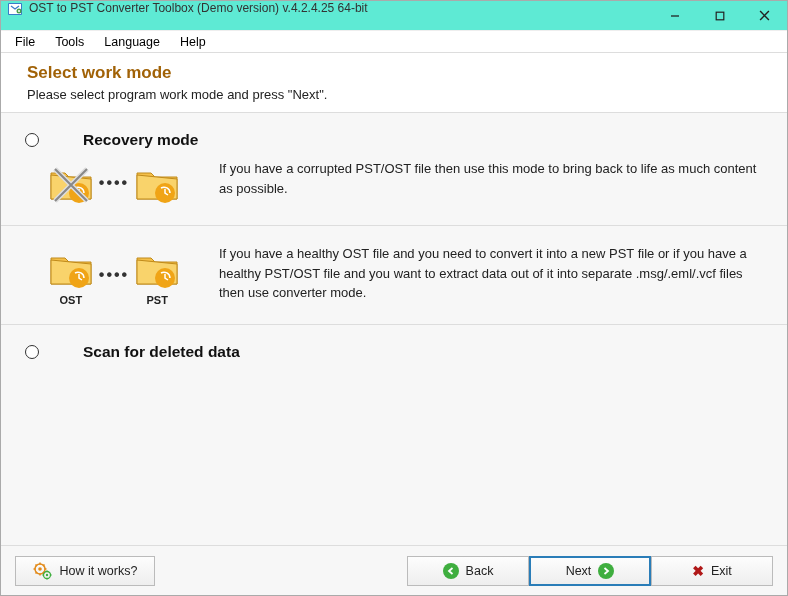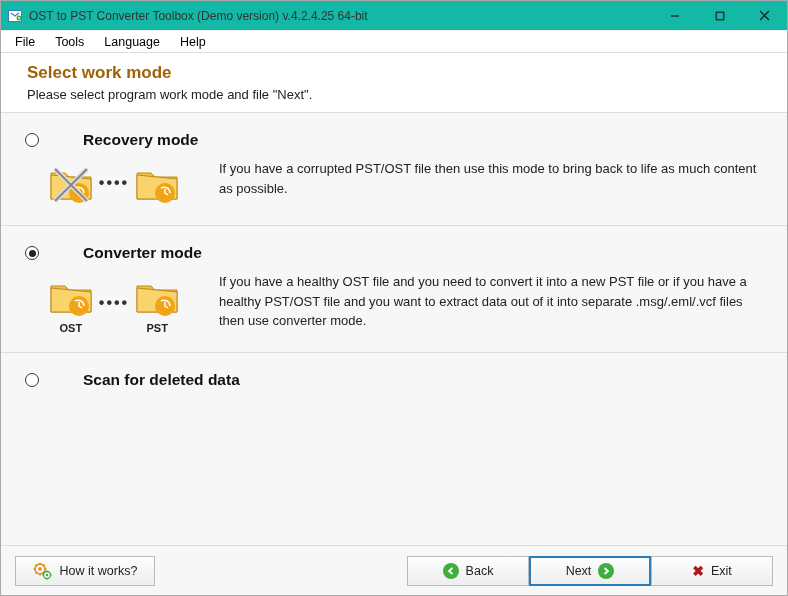--- a/index.html
+++ b/index.html
@@ -10,23 +10,23 @@
       width: 788px;
       height: 596px;
       overflow: hidden;
       display: flex;
       flex-direction: column;
       border: 1px solid #aaa;
     }
     
     .titlebar {
       height: 30px;
-      background: #14b8a6;
-      display: flex;
-      align-items: center;
+      background: #5eead4;
+      display: flex;
+      align-items: flex-start;
       padding: 0 0 0 6px;
       border-bottom: 1px solid #eee;
     }
     .titlebar .app-icon {
       width: 16px; height: 16px;
       margin-right: 6px;
     }
     .titlebar .title { font-size: 12px; color: #333; flex: 1; }
     .win-controls { display: flex; height: 100%; }
     .win-btn {
@@ -203,21 +203,21 @@
 
 <div class="menubar">
   <div class="menu-item">File</div>
   <div class="menu-item">Tools</div>
   <div class="menu-item">Language</div>
   <div class="menu-item">Help</div>
 </div>
 
 <div class="page-header">
   <h1>Select work mode</h1>
-  <p>Please select program work mode and file "Next".</p>
+  <p>Please select program work mode and press "Next".</p>
 </div>
 
 <div class="modes">
 
   <div class="mode-block">
     <div class="mode-head">
       <span class="radio"></span>
       <span class="mode-title">Recovery mode</span>
     </div>
     <div class="mode-body">
@@ -247,24 +247,20 @@
               <path d="M32 30 L32 34 L35 36" stroke="#fff" fill="none" stroke-width="1.5"></path>
             </svg>
           </span>
         </div>
       </div>
       <div class="mode-desc">If you have a corrupted PST/OST file then use this mode to bring back to life as much content as possible.</div>
     </div>
   </div>
 
   <div class="mode-block">
-    <div class="mode-head">
-      <span class="radio selected"></span>
-      <span class="mode-title">Converter mode</span>
-    </div>
     <div class="mode-body">
       <div class="mode-illustration">
         <div class="folder-group">
           <span class="folder-icon">
             <svg viewBox="0 0 48 48" width="48" height="48">
               <path d="M4 14 L4 40 L44 40 L44 18 L22 18 L18 14 Z" fill="#f5c04a" stroke="#c08a1a" stroke-width="1"></path>
               <path d="M4 16 L44 20 L44 40 L4 40 Z" fill="#f9d36b" stroke="#c08a1a" stroke-width="1"></path>
               <circle cx="32" cy="34" r="10" fill="#f0a416"></circle>
               <path d="M28 29 A6 6 0 0 1 37 34" stroke="#fff" fill="none" stroke-width="1.5"></path>
               <path d="M32 30 L32 34 L35 36" stroke="#fff" fill="none" stroke-width="1.5"></path>

